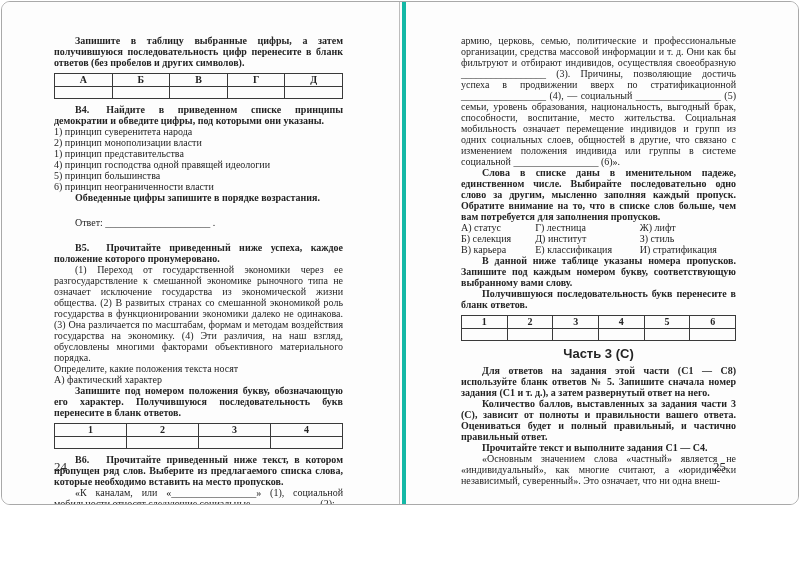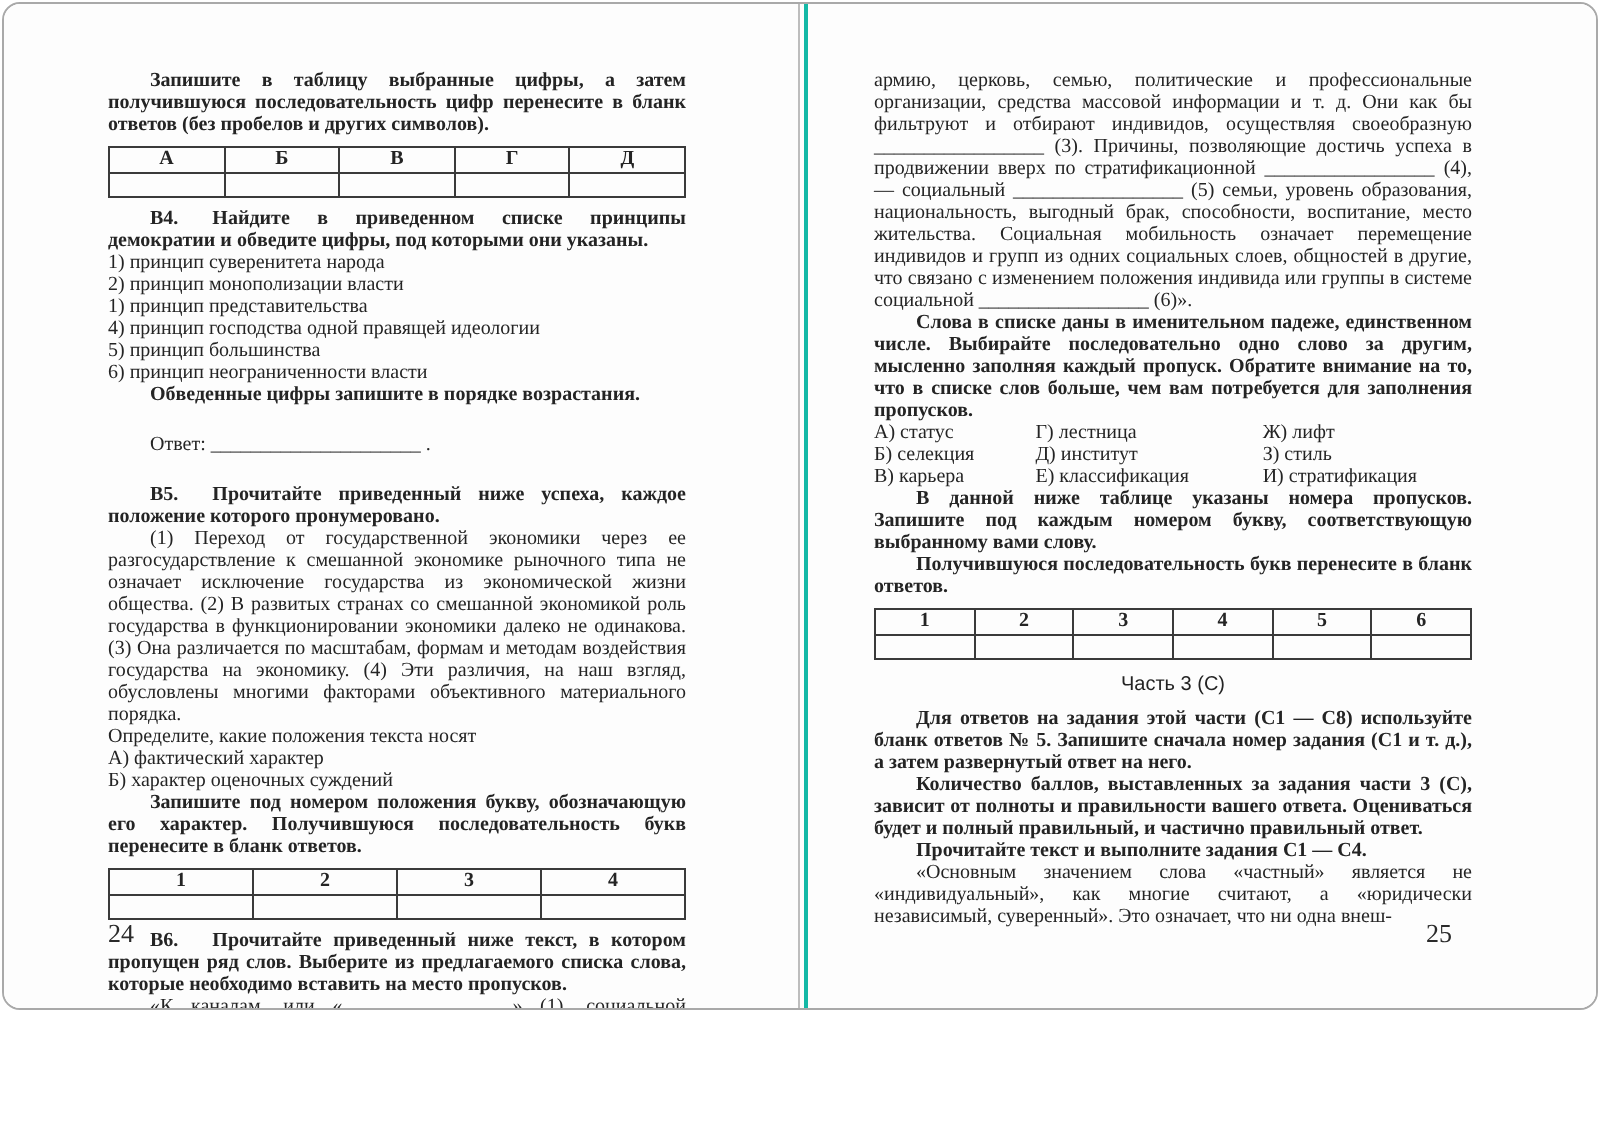--- a/index.html
+++ b/index.html
@@ -6,39 +6,39 @@
   .spread{
     box-sizing:border-box;width:798px;height:504px;margin:1px;
     border:1px solid #a9a9a9;border-radius:9px;background:#fdfdfd;
     display:flex;overflow:hidden;
     font-family:"Liberation Serif","DejaVu Serif",serif;
     color:#242424;font-size:10px;line-height:11px;
   }
   .page{box-sizing:border-box;position:relative;height:100%;background:#fdfdfd;}
   .page-left{width:398px;border-right:1px solid #bdbdbd;padding:33px 56px 0 52px;}
   .gutter{width:2px;background:#fdfdfd;}
-  .page-right{flex:1;border-left:2px solid #14b8a6;padding:33px 62px 0 33px;}
+  .page-right{flex:1;border-left:4px solid #14b8a6;padding:33px 62px 0 55px;}
   p{margin:0;text-align:justify;}
   .indent{text-indent:21px;}
   .bold{font-weight:bold;}
   .plain{text-align:left;}
   .tasknum{font-weight:bold;padding-right:17px;}
   .mt{margin-top:1px;}
   table.ans{width:100%;border-collapse:collapse;table-layout:fixed;margin:5px 0 5px 0;}
   table.ans td{
     border:1px solid #3a3a3a;text-align:center;font-weight:bold;
     height:12px;padding:0;font-size:10px;line-height:12px;
   }
   table.ans tr.empty td{height:11px;}
   .answer-line{text-align:left;text-indent:21px;margin:14px 0;}
   .words{display:grid;grid-template-columns:27% 38% 35%;}
   .words .w{text-align:left;}
   .part-heading{
     font-family:"Liberation Sans","DejaVu Sans",sans-serif;
-    font-weight:normal;font-size:10px;text-align:center;margin:7px 0 6px 0;
+    font-weight:bold;font-size:13px;text-align:center;margin:7px 0 6px 0;
   }
   .page-num{position:absolute;bottom:32px;font-size:13px;color:#2a2a2a;}
   .pn-left{left:52px;}
   .pn-right{right:72px;}
 </style>
 </head>
 <body>
 
 <div class="spread">
 
@@ -74,21 +74,20 @@
     <p class="plain">6) принцип неограниченности власти</p>
 
     <p class="indent bold">Обведенные цифры запишите в порядке возрастания.</p>
     <p class="answer-line">Ответ: _____________________ .</p>
 
     <p class="indent bold mt"><span class="tasknum">В5.</span><span>Прочитайте приведенный ниже успеха, каждое положение которого пронумеровано.</span></p>
 
     <p class="indent">(1) Переход от государственной экономики через ее разгосударствление к смешанной экономике рыночного типа не означает исключение государства из экономической жизни общества. (2) В развитых странах со смешанной экономикой роль государства в функционировании экономики далеко не одинакова. (3) Она различается по масштабам, формам и методам воздействия государства на экономику. (4) Эти различия, на наш взгляд, обусловлены многими факторами объективного материального порядка.</p>
     <p class="plain">Определите, какие положения текста носят</p>
     <p class="plain">А) фактический характер</p>
-    <p class="plain">Б) характер оценочных суждений</p>
     <p class="indent bold">Запишите под номером положения букву, обозначающую его характер. Получившуюся последовательность букв перенесите в бланк ответов.</p>
 
     <table class="ans">
       <tbody>
         <tr>
           <td>1</td>
           <td>2</td>
           <td>3</td>
           <td>4</td>
         </tr>

